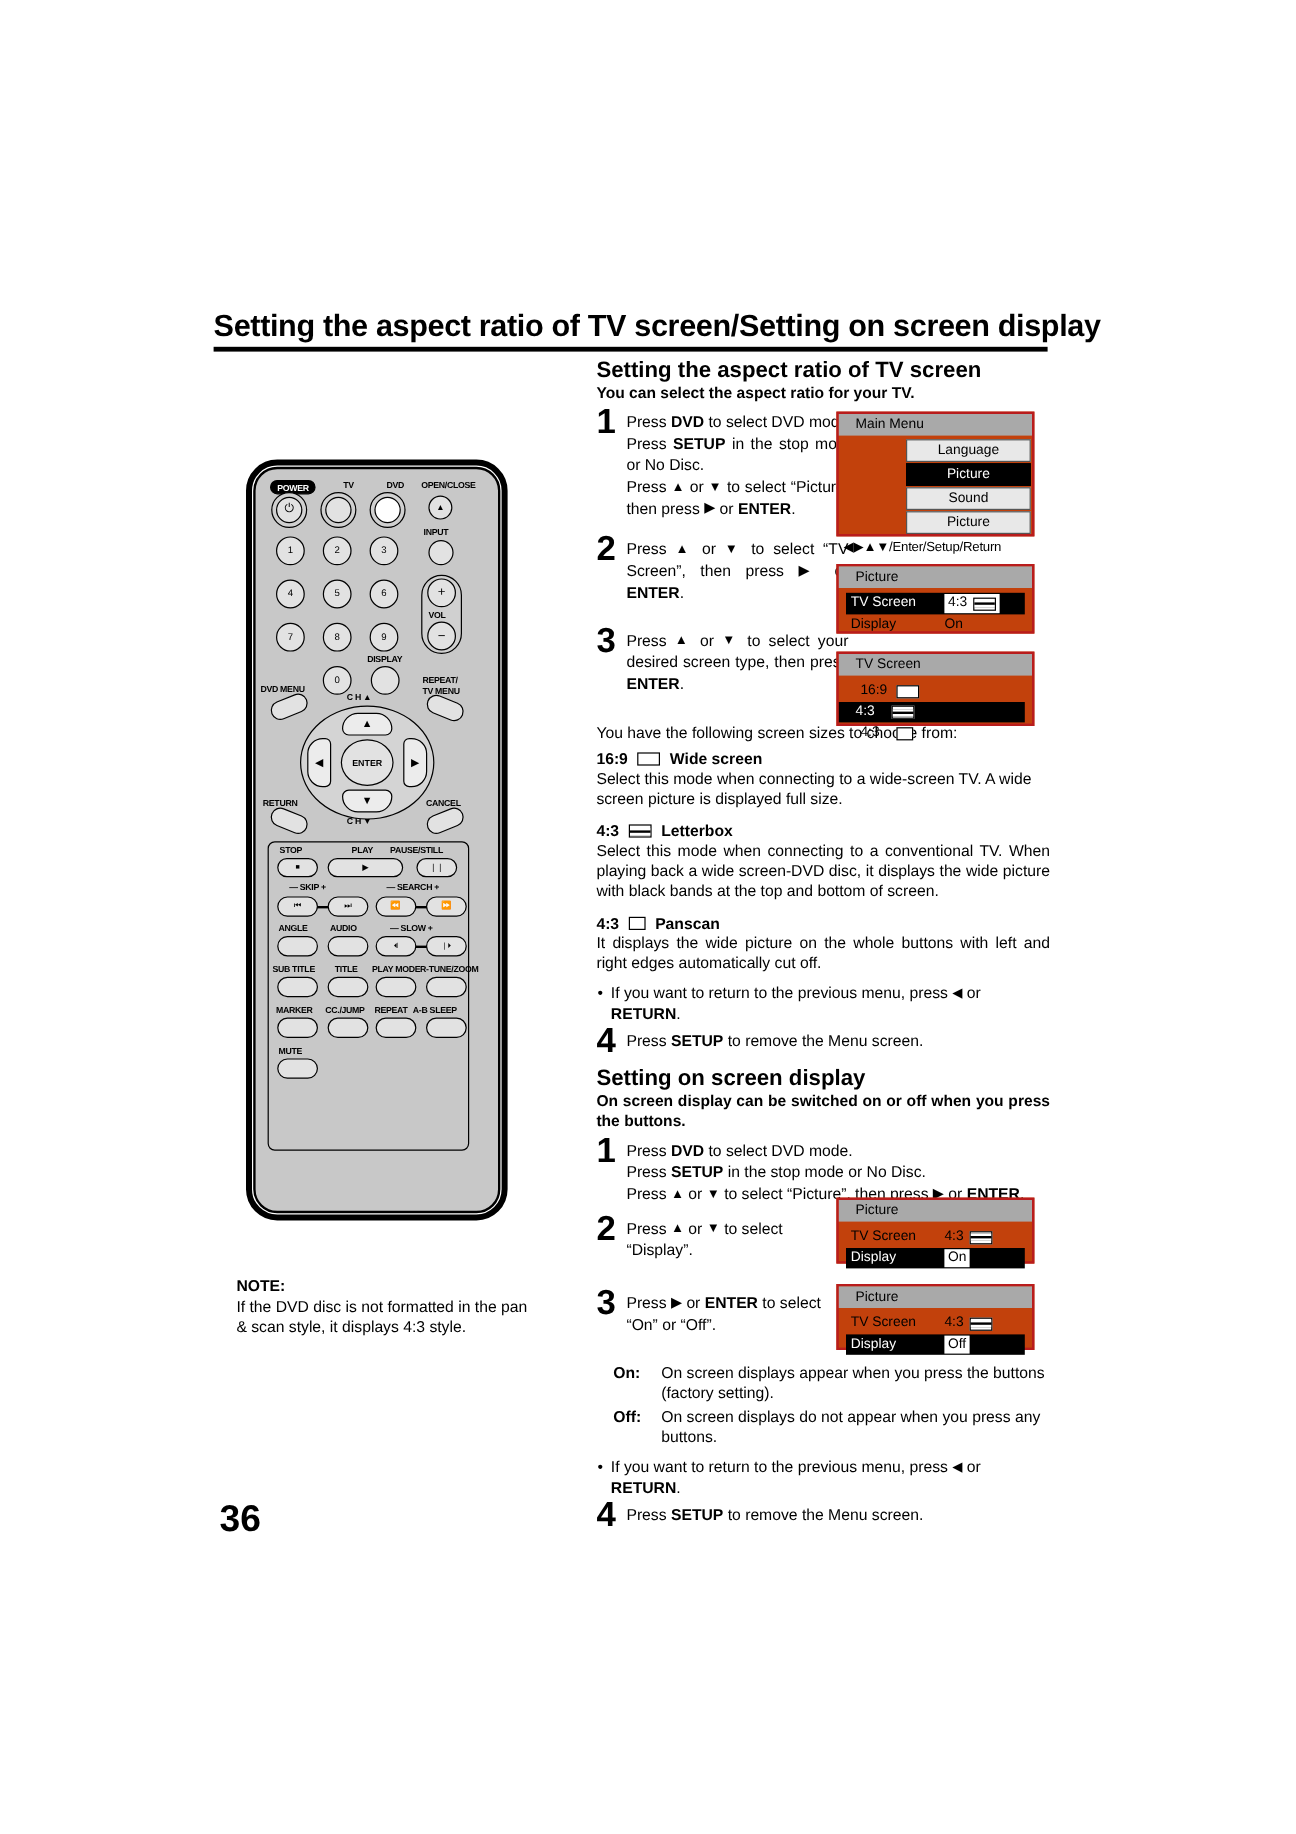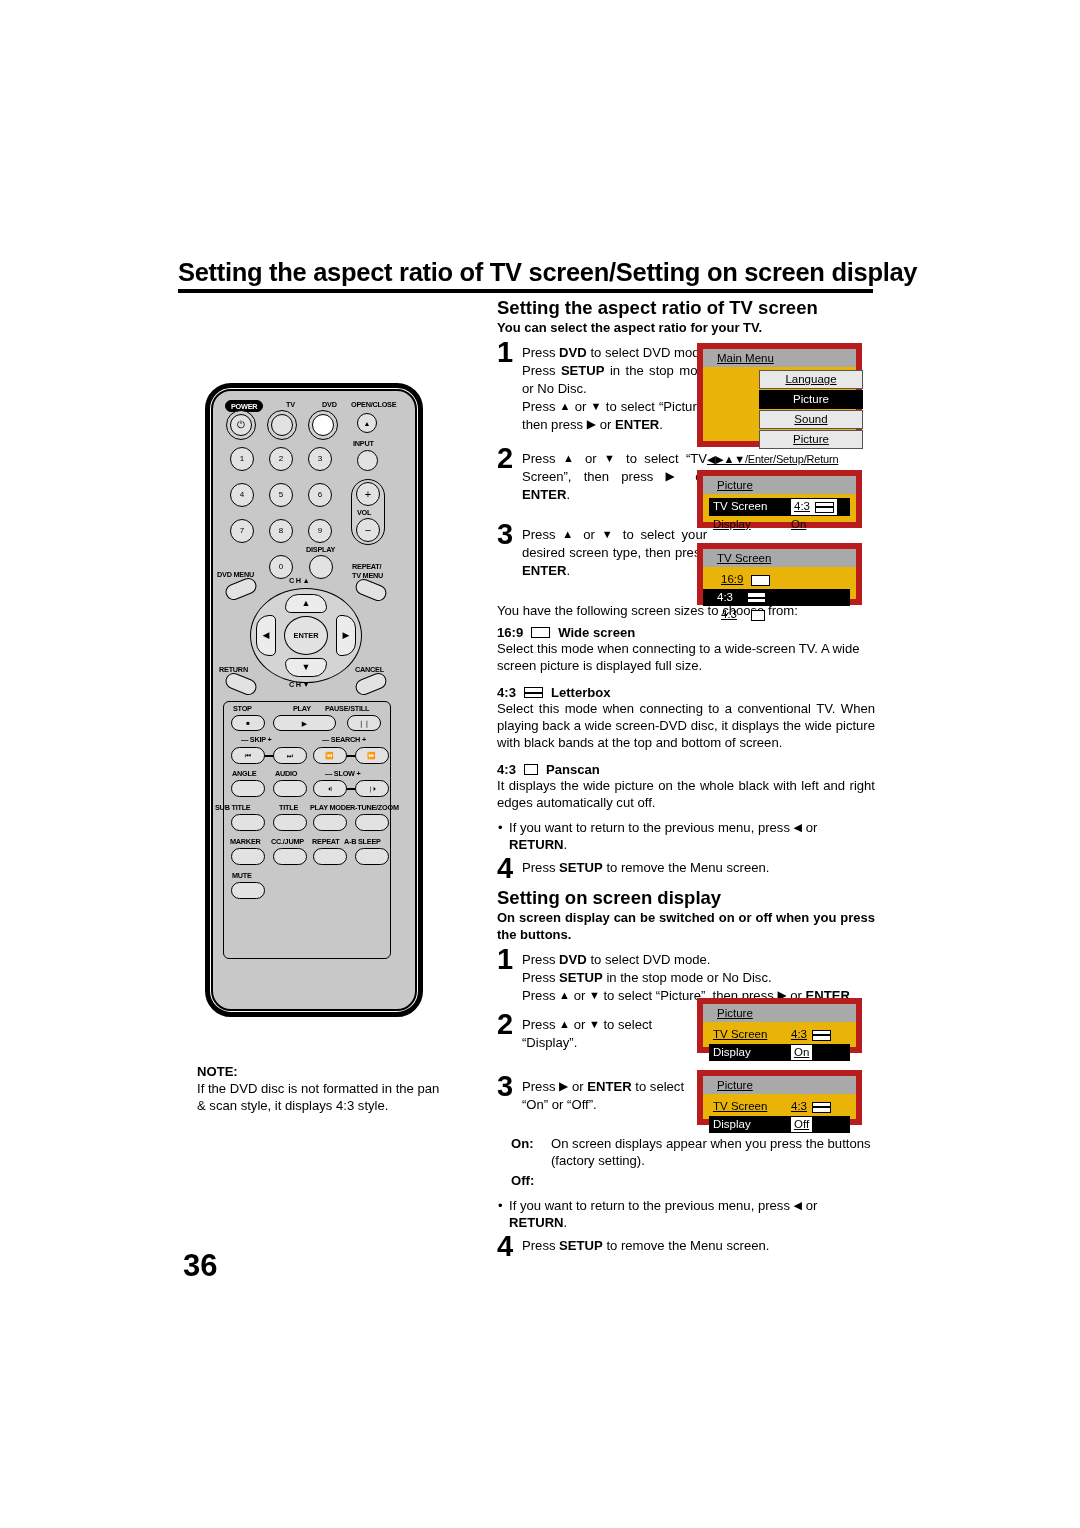--- a/index.html
+++ b/index.html
@@ -43,23 +43,23 @@
   .bullet { font-size:13.1px; line-height:1.30; margin-top:8px; padding-left:12px; position:relative;}
   .bullet:before { content:"\2022"; position:absolute; left:1px; top:0; }
 
   
   .defrow { display:flex; font-size:13.1px; line-height:1.30; margin-top:3px; }
   .defkey { font-weight:bold; width:40px; flex:none; padding-left:14px; }
   .defval { flex:1; }
 
   
   .osd {
-    position:absolute; background:#eab308;
-    border:6px solid #b91c1c; box-sizing:border-box;
-    font-size:11.5px; color:#000;text-decoration:underline;
+    position:absolute; background:#c2410c;
+    border:2px solid #b91c1c; box-sizing:border-box;
+    font-size:11.5px; color:#000;
   }
   .osd-title {
     background:#a9a9a9; color:#000; font-size:11.5px;
     padding:2px 0 2px 14px; line-height:1.25;
   }
   .osd-body { padding:4px 6px 5px 6px; }
   .osd-row { display:flex; align-items:center; line-height:1.35; padding:1px 4px; }
   .osd-row.hl { background:#000; color:#fff; }
   .osd-lbl { flex:none; width:78px; }
   .osd-val { display:flex; align-items:center; gap:5px; }
@@ -278,21 +278,21 @@
     <div class="rc-lbl" style="left:70px; top:387px;">AUDIO</div>
     <div class="btn pill" style="left:68px; top:397px; width:34px; height:17px;"></div>
 
     <div class="rc-lbl" style="left:120px; top:387px;">— SLOW +</div>
     <div class="conn" style="left:140px; top:405px; width:12px;"></div>
     <div class="btn pill" style="left:108px; top:397px; width:34px; height:17px;"></div>
     <div class="glyph" style="left:108px; top:397px; width:34px; height:17px; font-size:6px;">⏴❘</div>
     <div class="btn pill" style="left:150px; top:397px; width:34px; height:17px;"></div>
     <div class="glyph" style="left:150px; top:397px; width:34px; height:17px; font-size:6px;">❘⏵</div>
 
-    <div class="rc-lbl" style="left:10px; top:421px;">SUB TITLE</div>
+    <div class="rc-lbl" style="left:22px; top:421px;">SUB TITLE</div>
     <div class="btn pill" style="left:26px; top:431px; width:34px; height:17px;"></div>
     <div class="rc-lbl" style="left:74px; top:421px;">TITLE</div>
     <div class="btn pill" style="left:68px; top:431px; width:34px; height:17px;"></div>
     <div class="rc-lbl" style="left:105px; top:421px;">PLAY MODE</div>
     <div class="btn pill" style="left:108px; top:431px; width:34px; height:17px;"></div>
     <div class="rc-lbl" style="left:145px; top:421px;">R-TUNE/ZOOM</div>
     <div class="btn pill" style="left:150px; top:431px; width:34px; height:17px;"></div>
 
     <div class="rc-lbl" style="left:25px; top:455px;">MARKER</div>
     <div class="btn pill" style="left:26px; top:465px; width:34px; height:17px;"></div>
@@ -361,21 +361,21 @@
       </div>
       <div class="para jst">Select this mode when connecting to a conventional TV. When playing back a wide screen-DVD disc, it displays the wide picture with black bands at the top and bottom of screen.</div>
     </div>
 
     <div style="margin-top:11px;">
       <div style="font-size:13.1px; font-weight:bold; display:flex; align-items:center; gap:5px;">
         <span>4:3</span>
         <span class="ico ico-43ps ico-inline"></span>
         <span>Panscan</span>
       </div>
-      <div class="para jst">It displays the wide picture on the whole black with left and right edges automatically cut off.</div>
+      <div class="para jst">It displays the wide picture on the whole buttons with left and right edges automatically cut off.</div>
     </div>
 
     <div class="bullet jst">
       <span>If you want to return to the previous menu, press </span><span class="ar">◀</span><span> or </span><br><span class="bold">RETURN</span><span>.</span>
     </div>
 
     <div class="step" style="margin-top:6px;">
       <div class="step-num">4</div>
       <div class="step-body para">
         <span>Press </span><span class="bold">SETUP</span><span> to remove the Menu screen.</span>
@@ -414,20 +414,21 @@
       </div>
     </div>
 
     <div style="margin-top:22px;">
       <div class="defrow">
         <div class="defkey">On:</div>
         <div class="defval">On screen displays appear when you press the buttons (factory setting).</div>
       </div>
       <div class="defrow">
         <div class="defkey">Off:</div>
+        <div class="defval">On screen displays do not appear when you press any buttons.</div>
       </div>
     </div>
 
     <div class="bullet jst">
       <span>If you want to return to the previous menu, press </span><span class="ar">◀</span><span> or </span><br><span class="bold">RETURN</span><span>.</span>
     </div>
 
     <div class="step" style="margin-top:6px;">
       <div class="step-num">4</div>
       <div class="step-body para">

